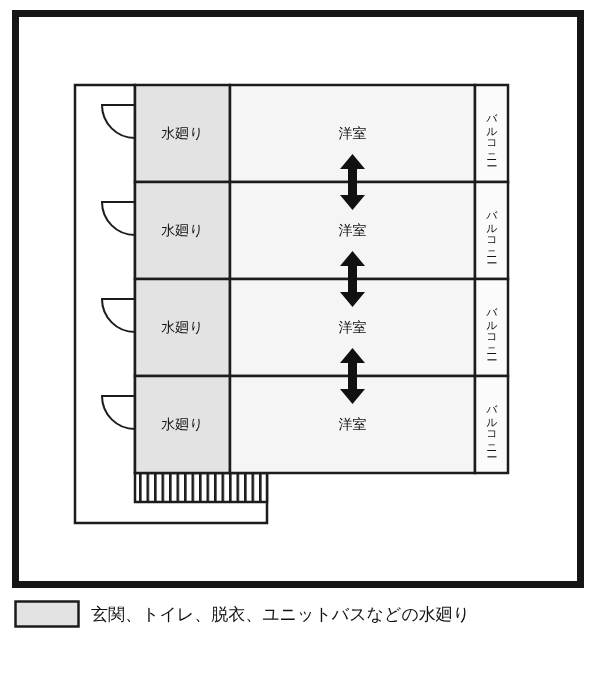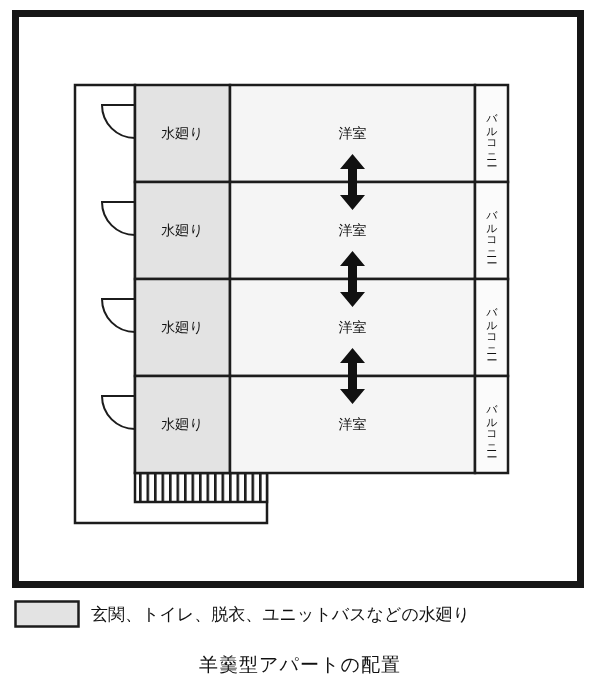--- a/index.html
+++ b/index.html
@@ -136,15 +136,14 @@
 
   </div>
 
   <div class="legend">
     <svg width="66" height="28" viewBox="0 0 66 28">
       <rect x="1.5" y="1.5" width="63" height="25" stroke="#1c1c1c" stroke-width="2.5" fill="#e3e3e3"></rect>
     </svg>
     <span class="legend-text">玄関、トイレ、脱衣、ユニットバスなどの水廻り</span>
   </div>
 
-  <div class="caption">羊羹型アパートの配置</div>
 
 </div>
 
 </body></html>

